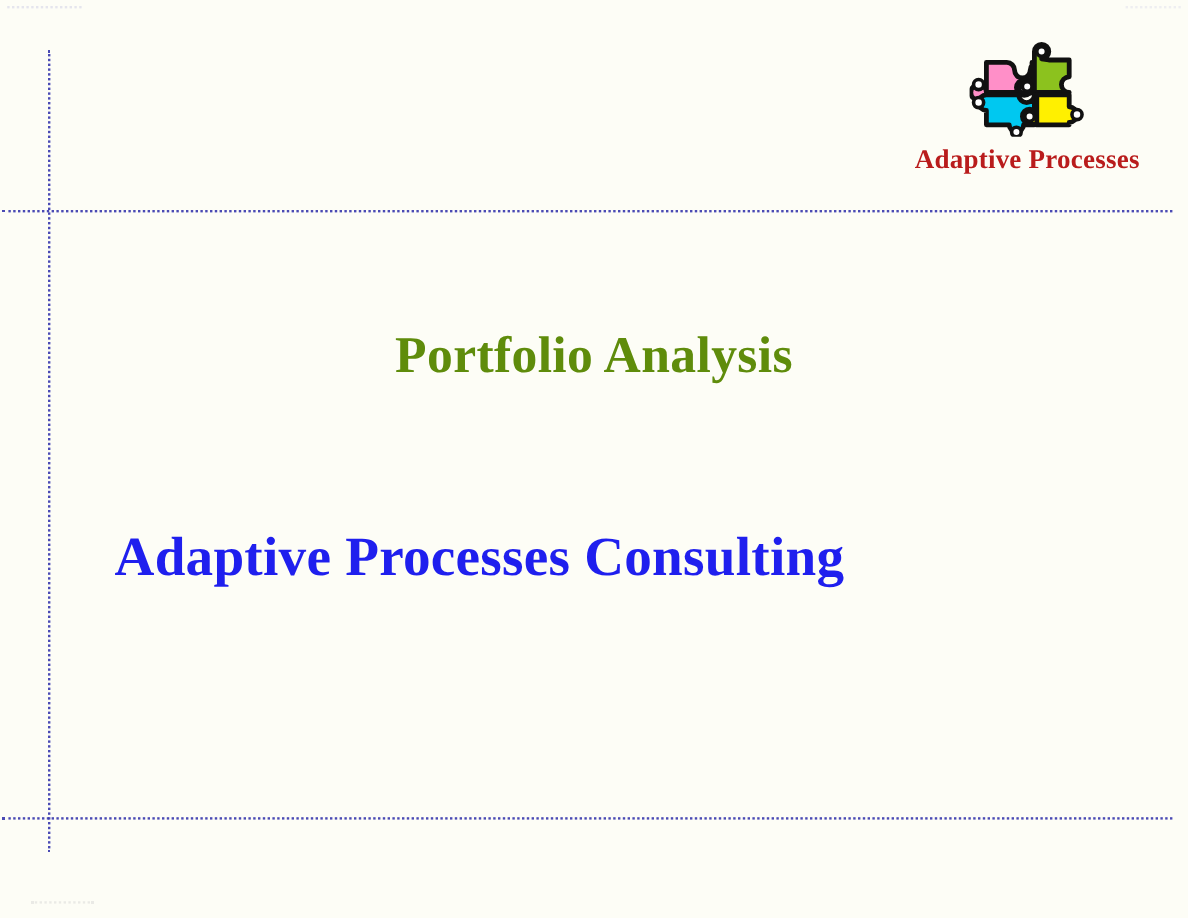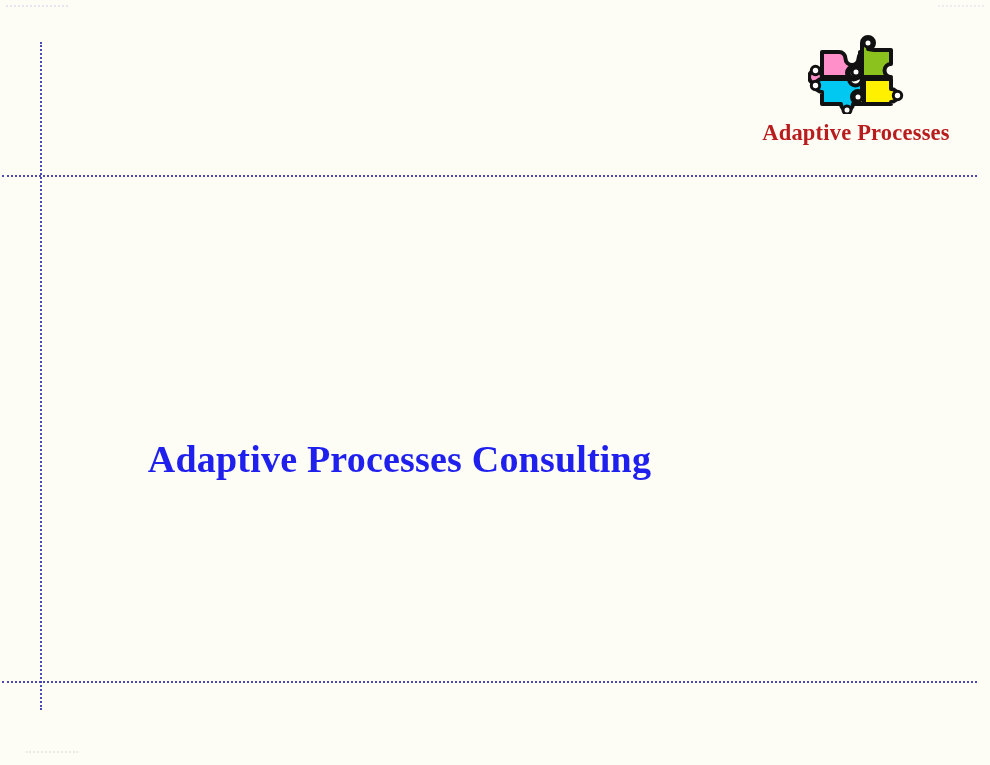--- a/index.html
+++ b/index.html
@@ -110,21 +110,21 @@
     letter-spacing: 0.3px;
   }
   .title-sub {
     position: absolute;
     left: 0;
     top: 437px;
     width: 799px;
     text-align: center;
     font-family: "Liberation Serif", serif;
     font-weight: bold;
-    font-size: 38px;
+    font-size: 46px;
     color: #1f1fee;
     letter-spacing: 0.2px;
   }
 </style>
 </head>
 <body>
 
 <div class="slide">
 
   <div class="rule-faint-top"></div>
@@ -218,16 +218,17 @@
         <circle cx="48" cy="40" r="4"></circle>
         <circle cx="7.5" cy="53.5" r="4.2"></circle>
         <circle cx="39" cy="78" r="4"></circle>
         <circle cx="89.5" cy="63.5" r="4.2"></circle>
         <circle cx="50" cy="65" r="4"></circle>
       </g>
     </svg>
     <span class="logo-wordmark">Adaptive Processes</span>
   </div>
 
+  <div class="title-main">Portfolio Analysis</div>
 
   <div class="title-sub">Adaptive Processes Consulting</div>
 
 </div>
 
 </body></html>

